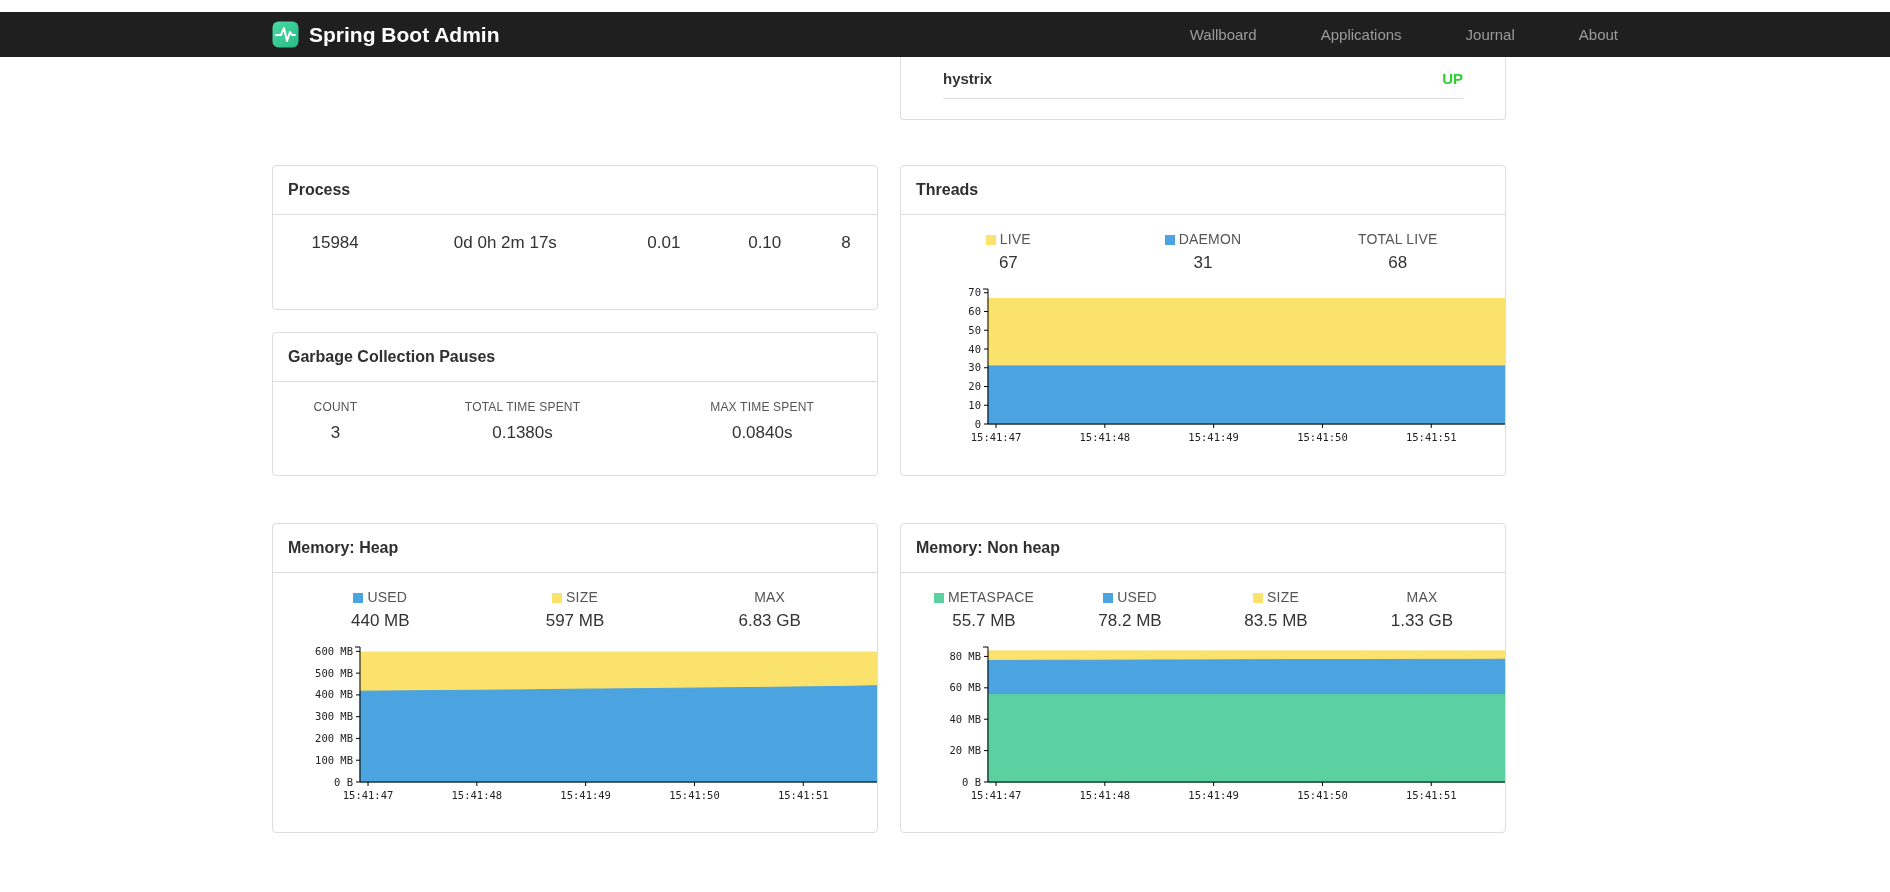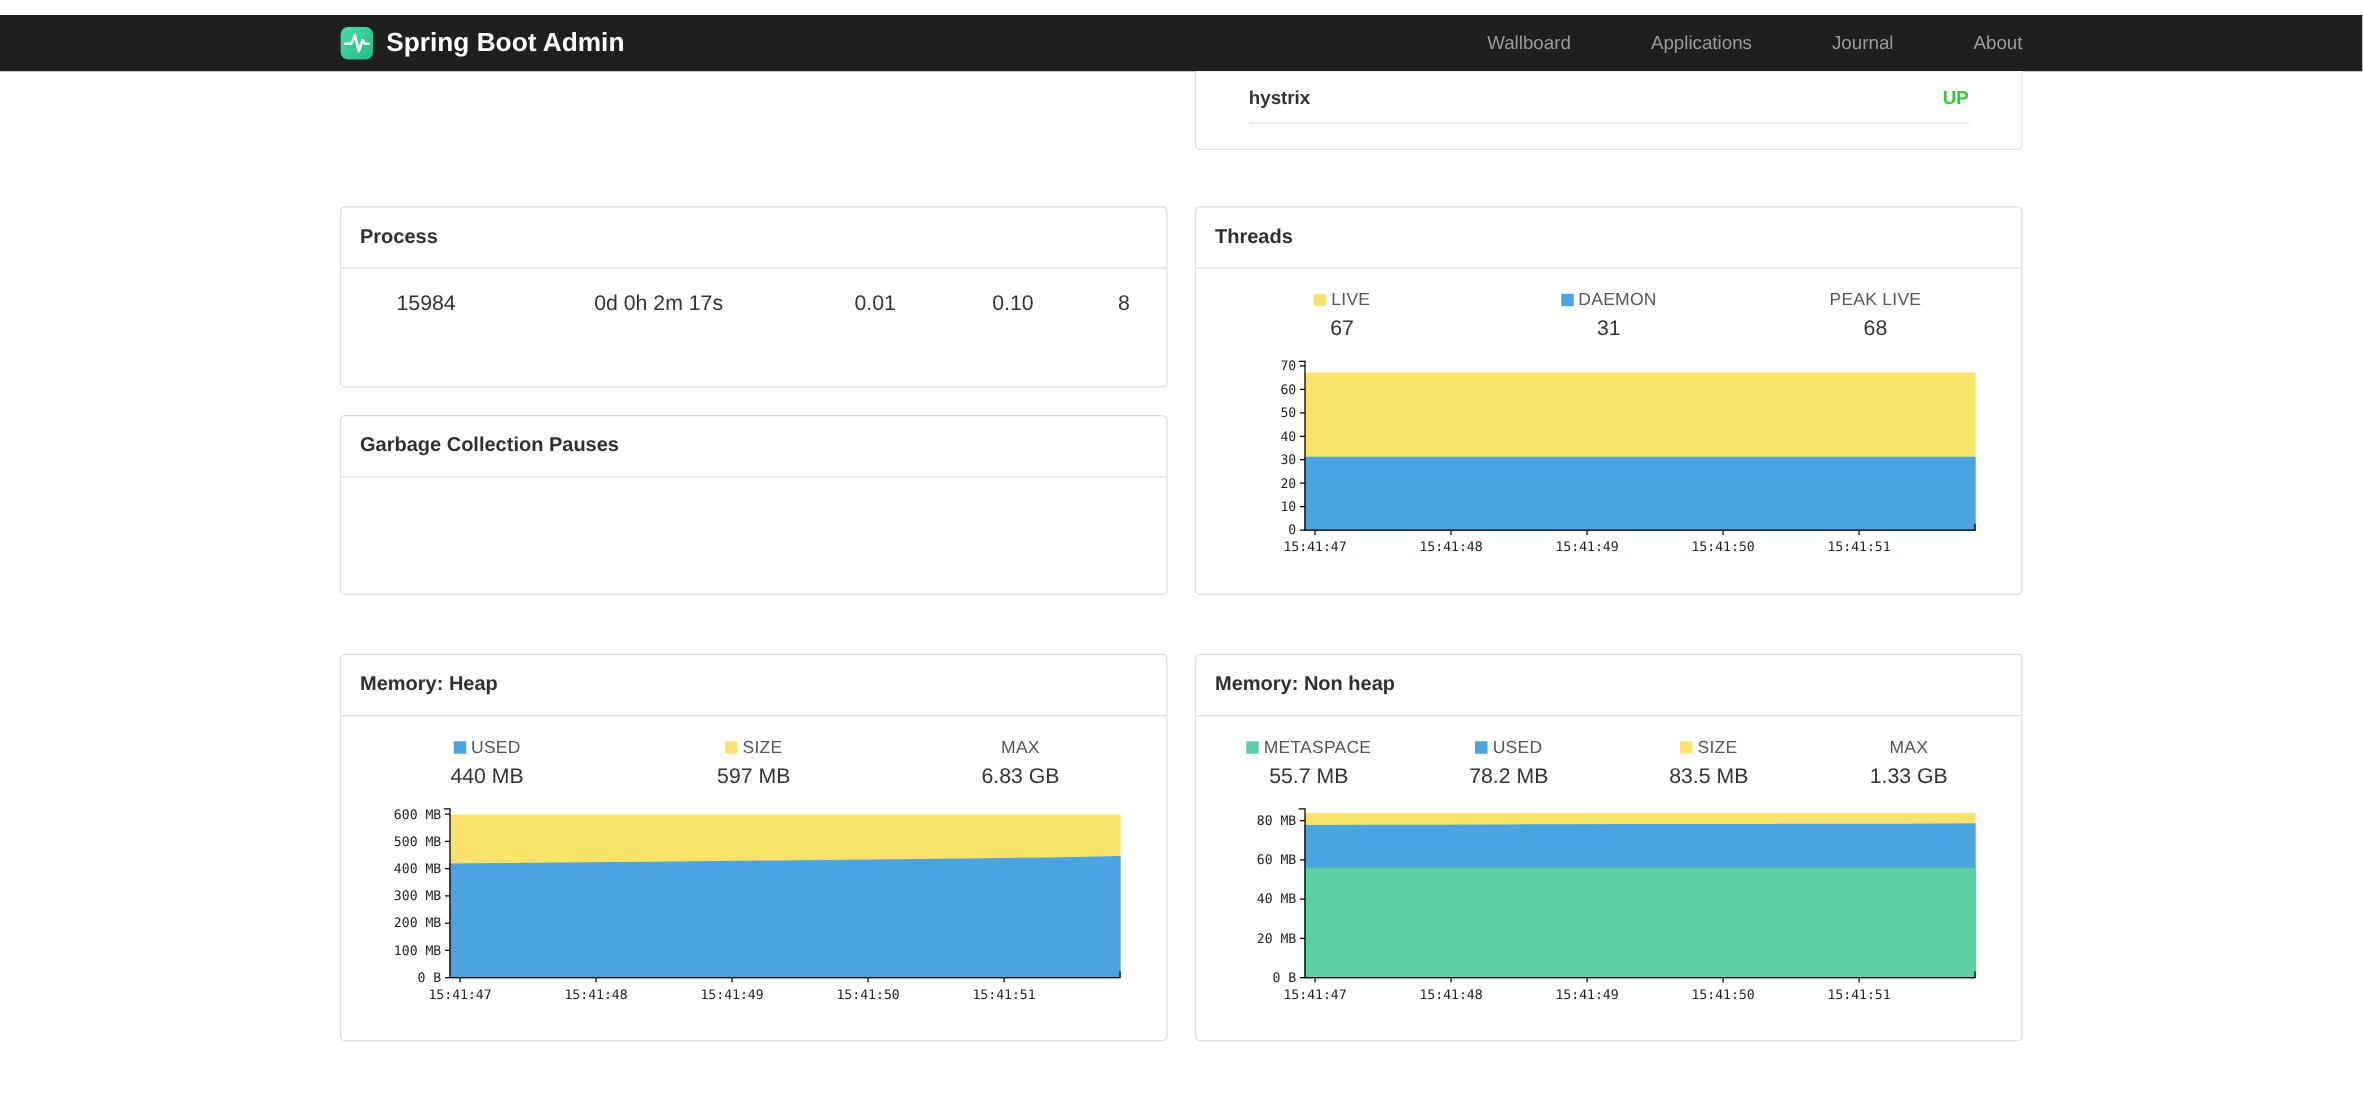--- a/index.html
+++ b/index.html
@@ -12,21 +12,21 @@
   
   .navbar { height:45px; background:var(--c-navbar_bg,#1f1f1f); }
   .nav-inner { width:1346px; margin:12px auto; height:100%; display:flex; align-items:center; }
   .brand { display:flex; align-items:center; gap:10px; color:#fff; font-weight:bold; font-size:21px; text-decoration:none; cursor:pointer; }
   .logo { display:flex; }
   .nav-links { margin-left:auto; display:flex; align-items:center;gap:38px; }
   .nav-links a { color:#9b9b9b; font-size:15px; padding:0 13px; text-decoration:none; cursor:pointer; }
   .nav-links a:last-child { padding-right:0; }
   
   .main { width:1346px; margin:0 auto; display:flex; gap:22px; }
-  .col { width:662px; }
+  .col { width:606px; }
   .col.left { margin-top:108px; }
   
   .panel { border:1px solid var(--c-panel_border,#ddd); border-radius:4px; background:#fff; overflow:hidden; }
   .panel-heading { padding:15px; border-bottom:1px solid var(--c-panel_border,#ddd); font-size:16px; font-weight:bold; color:#2f2f2f; }
   .panel-process { height:145px; margin-bottom:22px; }
   .panel-gc { height:144px; margin-bottom:47px; }
   .panel-heap { height:310px; }
   .panel-threads { height:311px; margin-bottom:47px; }
   .panel-nonheap { height:310px; }
   
@@ -92,20 +92,34 @@
           <td>0.01</td>
           <td>0.10</td>
           <td>8</td>
         </tr>
       </tbody>
         </table>
     </div>
 
     <div class="panel panel-gc">
       <div class="panel-heading">Garbage Collection Pauses</div>
+      <table class="stats">
+        <tbody>
+            <tr class="stat-labels">
+          <td>COUNT</td>
+          <td>TOTAL TIME SPENT</td>
+          <td>MAX TIME SPENT</td>
+        </tr>
+        <tr class="stat-values">
+          <td>3</td>
+          <td>0.1380s</td>
+          <td>0.0840s</td>
+        </tr>
+      </tbody>
+        </table>
     </div>
 
     <div class="panel panel-heap">
       <div class="panel-heading">Memory: Heap</div>
       <div class="legend">
         <div class="legend-item">
           <div class="legend-label"><span class="swatch" style="background: rgb(75, 163, 223);"></span><span>USED</span></div>
           <div class="legend-value">440 MB</div>
         </div>
         <div class="legend-item">
@@ -168,21 +182,21 @@
       <div class="legend">
         <div class="legend-item">
           <div class="legend-label"><span class="swatch" style="background: rgb(251, 226, 108);"></span><span>LIVE</span></div>
           <div class="legend-value">67</div>
         </div>
         <div class="legend-item">
           <div class="legend-label"><span class="swatch" style="background: rgb(75, 163, 223);"></span><span>DAEMON</span></div>
           <div class="legend-value">31</div>
         </div>
         <div class="legend-item">
-          <div class="legend-label"><span>PEAK LIVE</span></div>
+          <div class="legend-label"><span>TOTAL LIVE</span></div>
           <div class="legend-value">68</div>
         </div>
       </div>
       <div class="chart">
         <svg width="630" height="180">
             <path d="M72,145 L72.0,19.4 L125.6,19.4 L179.2,19.4 L232.8,19.4 L286.4,19.4 L340.0,19.4 L393.6,19.4 L447.2,19.4 L500.8,19.4 L554.4,19.4 L608.0,19.4 L608,145 Z" fill="#FBE26C" stroke="#FBE26C" stroke-width="1"></path>
             <path d="M72,145 L72.0,86.9 L125.6,86.9 L179.2,86.9 L232.8,86.9 L286.4,86.9 L340.0,86.9 L393.6,86.9 L447.2,86.9 L500.8,86.9 L554.4,86.9 L608.0,86.9 L608,145 Z" fill="#4BA3DF" stroke="#4BA3DF" stroke-width="1"></path>
             <path d="M67,10 H72 V145 H608 V140" fill="none" stroke="#000" stroke-width="1"></path>
             <line x1="68" y1="145" x2="72" y2="145" stroke="#000"></line>
             <text x="65" y="148.5" text-anchor="end" class="tick">0</text>

